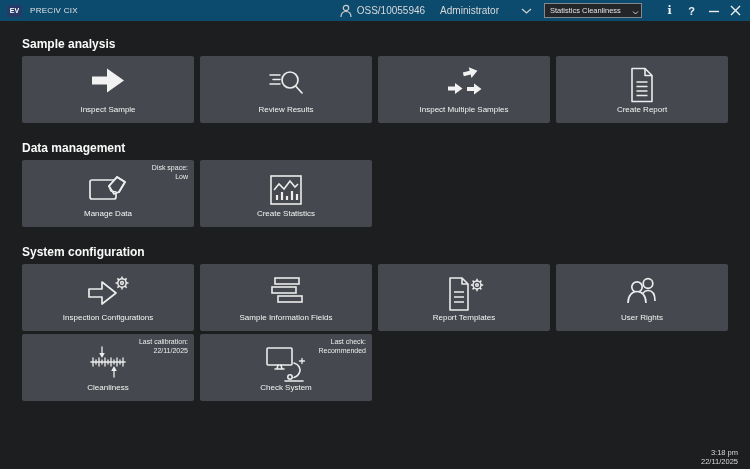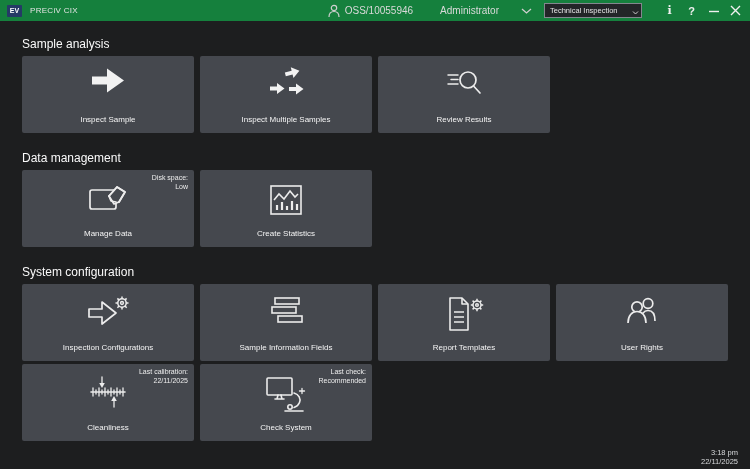--- a/index.html
+++ b/index.html
@@ -6,56 +6,56 @@
   body{
     width:750px;height:469px;overflow:hidden;
     font-family:"Liberation Sans",sans-serif;
     background:#1d1e1f;color:#ededed;
     -webkit-font-smoothing:antialiased;
   }
   .app{position:relative;width:750px;height:469px;background:#1d1e1f}
 
   
   .titlebar{
-    height:21px;background:#15803d;display:flex;align-items:center;
+    height:21px;background:#0c4a6e;display:flex;align-items:center;
     padding:0 8px 0 7px;box-sizing:border-box;
   }
   .logo{
     width:15px;height:12px;background:#253a66;border-radius:1px;
     color:#fff;font-size:7px;font-weight:bold;
     display:flex;align-items:center;justify-content:center;flex:0 0 auto;
   }
   .app-title{font-size:8px;color:#e3e3e3;margin-left:8px;letter-spacing:.3px;white-space:nowrap}
   .tb-spacer{flex:1}
   .user-block{display:flex;align-items:center;font-size:10px;color:#d9d9d9;cursor:pointer}
   .user-block .uicon{display:flex;align-items:center;margin-right:5px}
   .user-id{white-space:nowrap}
-  .user-role{margin-left:27px;white-space:nowrap}
+  .user-role{margin-left:15px;white-space:nowrap}
   .user-chevron{margin-left:22px;display:flex;align-items:center}
   .selectbox{
     width:98px;height:15px;margin-left:12px;margin-right:12px;
     border:1px solid #83878e;background:#232528;box-sizing:border-box;
     display:flex;align-items:center;font-size:7.5px;color:#e4e4e4;
     padding:0 10px 0 5px;position:relative;cursor:pointer;white-space:nowrap;
   }
   .selectbox .selarr{position:absolute;right:2px;bottom:2px;display:flex}
   .tb-btn{
     min-width:13px;text-align:center;margin-left:9px;color:#f0f0f0;
     display:flex;align-items:center;justify-content:center;cursor:pointer;
   }
   .tb-btn.info{font-family:"DejaVu Serif",serif;font-weight:bold;font-size:11px}
   .tb-btn.help{font-size:11px;font-weight:bold}
 
   
   .content{padding:0 22px}
-  .sec-title{font-size:12px;font-weight:400;color:#fafafa;margin:18px 0 5px 0}
+  .sec-title{font-size:12px;font-weight:700;color:#fafafa;margin:18px 0 5px 0}
   .sec-title.first{margin-top:16px}
   .grid{display:grid;grid-template-columns:repeat(4,172px);gap:3px 6px}
   .tile{
-    width:172px;height:77px;background:#45484e;border-radius:2px;
+    width:172px;height:67px;background:#45484e;border-radius:2px;
     position:relative;cursor:pointer;box-sizing:border-box;
   }
   .ticon{position:absolute;top:11px;left:0;right:0;display:flex;justify-content:center;pointer-events:none}
   .tlabel{
     position:absolute;bottom:9px;left:0;right:0;text-align:center;
     font-size:8px;color:#f4f4f4;pointer-events:none;white-space:nowrap;
   }
   .badge{
     position:absolute;top:3px;right:6px;text-align:right;
     font-size:7px;line-height:9px;color:#ededed;pointer-events:none;
@@ -85,21 +85,21 @@
       <span class="user-id">OSS/10055946</span>
       <span class="user-role">Administrator</span>
       <span class="user-chevron">
         <svg width="11" height="6" viewBox="0 0 11 6" fill="none" stroke="#cfcfcf" stroke-width="1.3">
           <path d="M1 1l4.5 4L10 1"></path>
         </svg>
       </span>
     </div>
 
     <div class="selectbox">
-      <span>Technical Inspection</span>
+      <span>Statistics Cleanliness</span>
       <span class="selarr">
         <svg width="7" height="4" viewBox="0 0 7 4" fill="none" stroke="#cfcfcf" stroke-width="1">
           <path d="M1 .5L3.5 3 6 .5"></path>
         </svg>
       </span>
     </div>
 
     <div class="tb-btn info">i</div>
     <div class="tb-btn help">?</div>
     <div class="tb-btn">
@@ -119,47 +119,57 @@
     <div class="sec-title first">Sample analysis</div>
     <div class="grid">
 
       <div class="tile">
         <span class="ticon">
           <svg width="34" height="27" viewBox="0 0 34 27">
             <path d="M1 9.5h15V1.5L33 13.5 16 25.5v-8H1z" fill="#f2f2f2"></path>
           </svg>
         </span>
         <span class="tlabel">Inspect Sample</span>
+      </div>
+
+      <div class="tile">
+        <span class="ticon">
+          <svg width="38" height="32" viewBox="0 0 38 32" fill="none" stroke="#ececec" stroke-width="1.7" stroke-linecap="round">
+            <circle cx="23" cy="13" r="8"></circle>
+            <path d="M29 19.5l6 6.5"></path>
+            <path d="M3 8h10M6 12.5h7M3 17h10" stroke-width="1.5"></path>
+          </svg>
+        </span>
+        <span class="tlabel">Review Results</span>
       </div>
 
       <div class="tile">
         <span class="ticon">
           <svg width="40" height="30" viewBox="0 0 40 30">
             <defs>
                 <path id="sa" d="M0 3.5h7V0l7.5 5.5L7 11V7.5H0z" fill="#f2f2f2"></path>
               </defs>
             <use href="#sa" transform="translate(18 2) rotate(-14)"></use>
             <use href="#sa" transform="translate(4 16)"></use>
             <use href="#sa" transform="translate(23 16.5)"></use>
           </svg>
         </span>
         <span class="tlabel">Inspect Multiple Samples</span>
       </div>
 
       <div class="tile">
         <span class="ticon">
-          <svg width="38" height="32" viewBox="0 0 38 32" fill="none" stroke="#ececec" stroke-width="1.7" stroke-linecap="round">
-            <circle cx="23" cy="13" r="8"></circle>
-            <path d="M29 19.5l6 6.5"></path>
-            <path d="M3 8h10M6 12.5h7M3 17h10" stroke-width="1.5"></path>
-          </svg>
-        </span>
-        <span class="tlabel">Review Results</span>
-      </div>
-
+          <svg width="30" height="36" viewBox="0 0 30 36" fill="none" stroke="#ececec" stroke-width="1.6" stroke-linejoin="round">
+            <path d="M5 1.5h13l7 7V34.5H5z"></path>
+            <path d="M18 1.5v7h7"></path>
+            <path d="M9.5 15h11M9.5 19.5h11M9.5 24h11M9.5 28.5h11" stroke-width="1.4"></path>
+          </svg>
+        </span>
+        <span class="tlabel">Create Report</span>
+      </div>
     </div>
 
     <div class="sec-title">Data management</div>
     <div class="grid">
 
       <div class="tile">
         <span class="badge">
           <div>Disk space:</div>
           <div>Low</div>
         </span>

